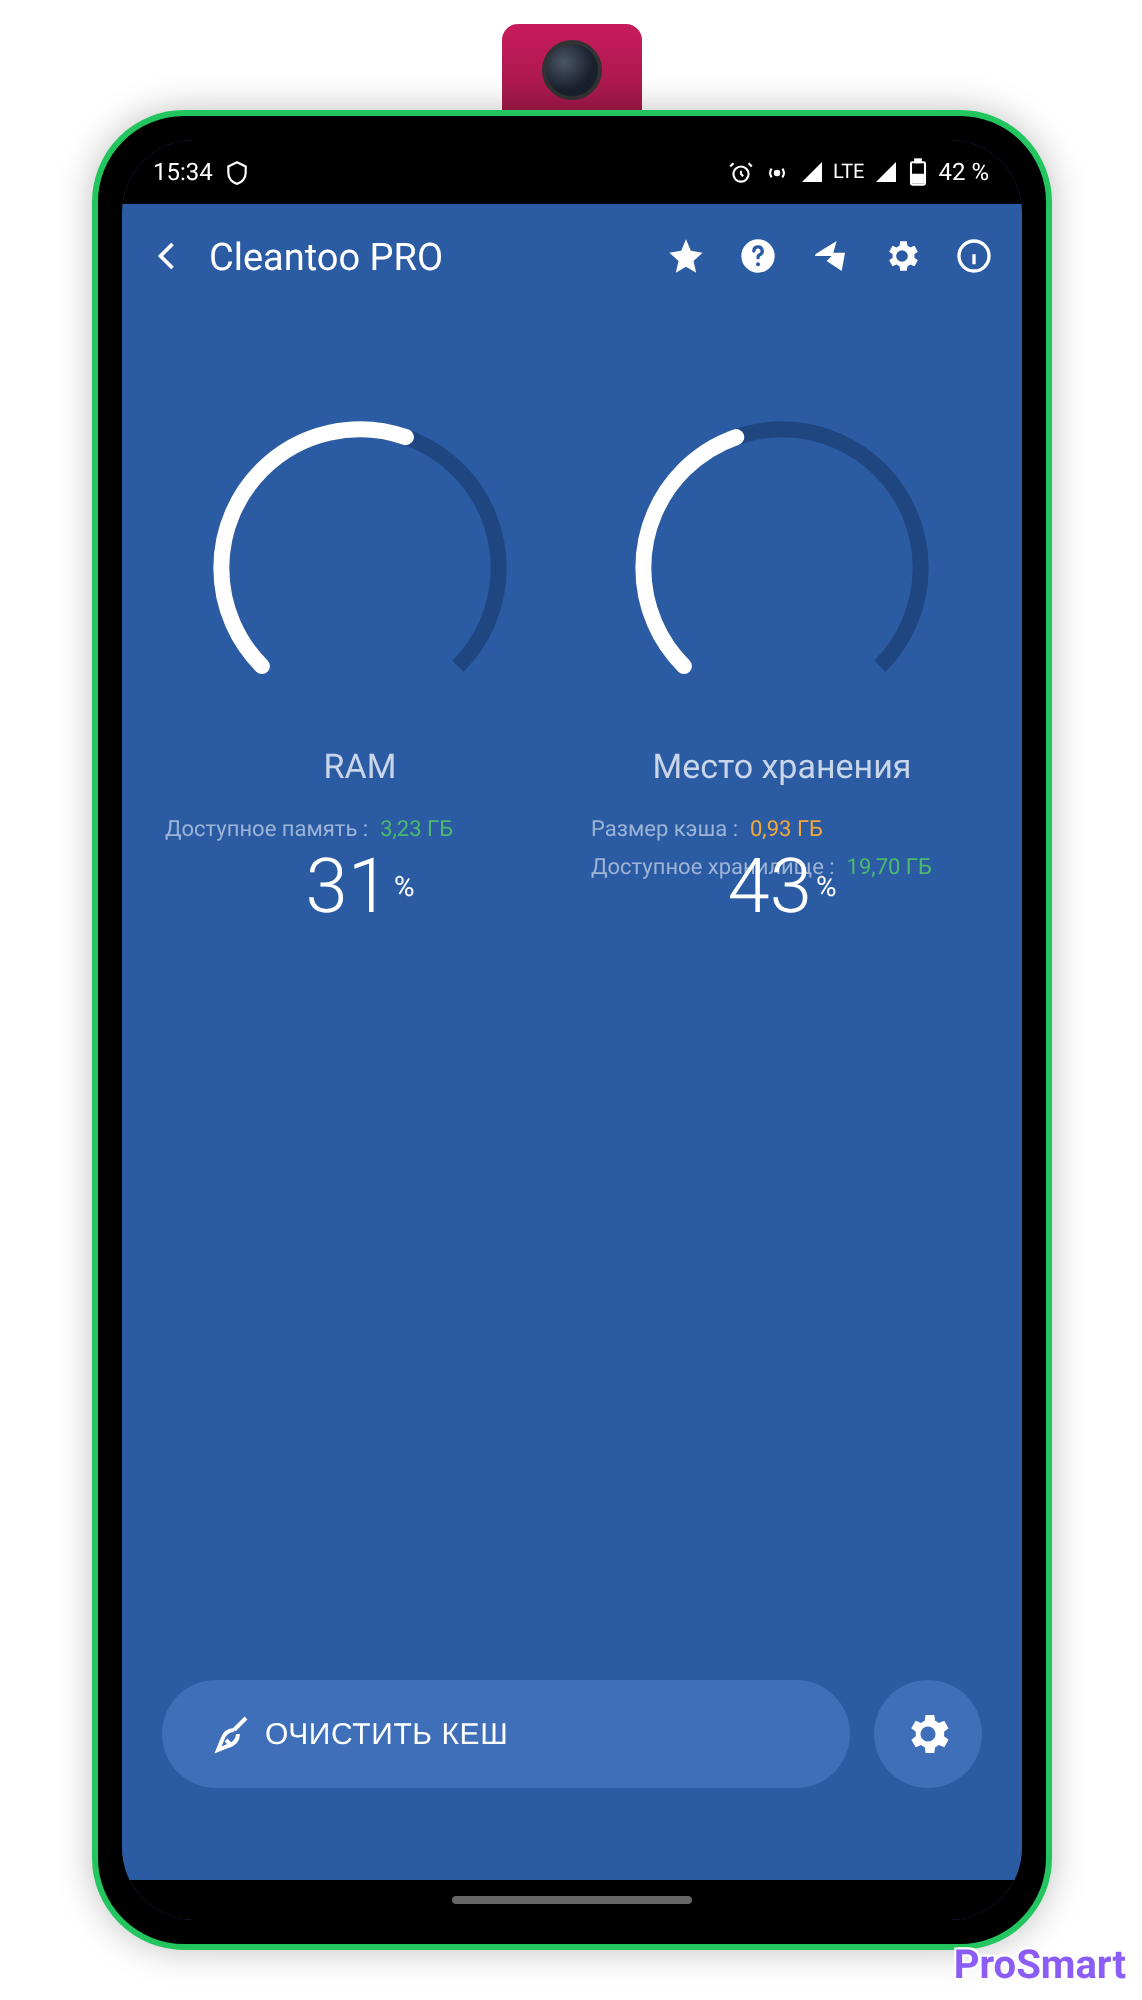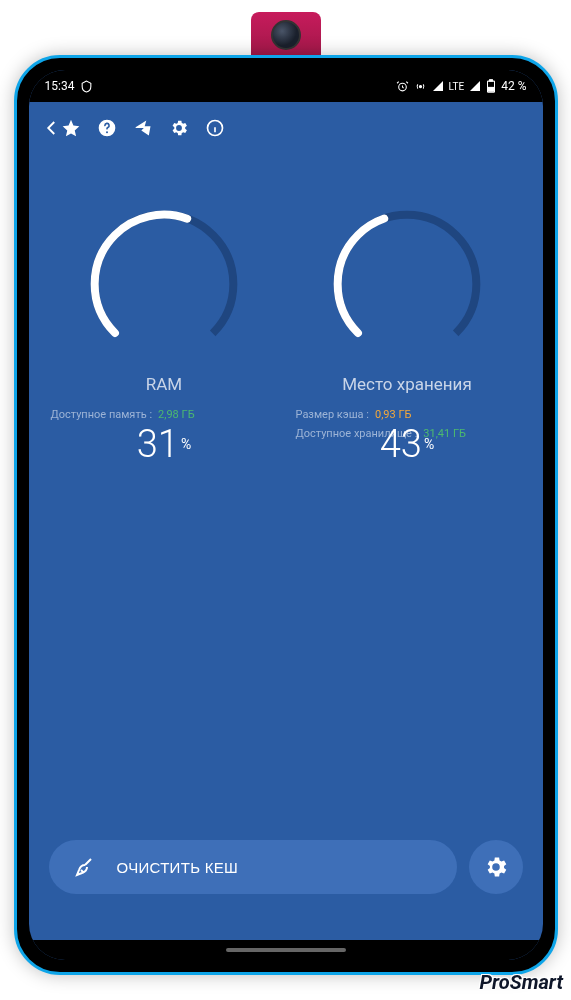--- a/index.html
+++ b/index.html
@@ -9,25 +9,25 @@
     background: #fff;
     font-family: -apple-system, Roboto, Arial, sans-serif;
     position: relative;
     overflow: hidden;
   }
   .phone-frame {
     position: absolute;
     left: 50%;
     top: 55px;
     transform: translateX(-50%);
-    width: 544px;
+    width: 480px;
     height: 920px;
     background: #000;
     border-radius: 46px;
-    border: 3px solid #0ea5e9;
+    border: 3px solid #22c55e;
     box-shadow: 0 0 18px rgba(0,0,0,.25);
   }
   .camera-popup {
     position: absolute;
     left: 50%;
     top: 12px;
     transform: translateX(-50%);
     width: 70px;
     height: 46px;
     background: linear-gradient(#c71b5c,#a01848);
@@ -103,36 +103,36 @@
   .stat-val-green{color:#4cb96f}
   .actions{
     margin-top:auto;
     padding:0 20px 46px;
     display:flex;flex-direction:column;gap:28px;
   }
   .action-row{display:flex;gap:12px;align-items:center}
   .action-btn{
     flex:1;height:54px;border-radius:27px;
     background:#3e6fb8;color:#fff;border:none;
-    display:flex;align-items:center;gap:20px;
+    display:flex;align-items:center;gap:4px;
     padding:0 24px;font-size:15px;font-weight:500;letter-spacing:.3px;
   }
   .gear-btn{
     width:54px;height:54px;border-radius:50%;background:#3e6fb8;
     border:none;display:flex;align-items:center;justify-content:center;
   }
   .nav-bar{
     height:20px;background:#000;border-radius:0 0 36px 36px;
     display:flex;align-items:center;justify-content:center;
   }
   .nav-pill{width:120px;height:4px;background:#666;border-radius:2px}
   .watermark{
     position:absolute;right:8px;bottom:6px;
-    font-weight:700;font-style:italic;font-size:20px;
-    color:#0f172a;text-shadow:1px 1px 0 #fff,-1px -1px 0 #fff,1px -1px 0 #fff,-1px 1px 0 #fff;
+    font-weight:700;font-size:20px;
+    color:#8b5cf6;text-shadow:1px 1px 0 #fff,-1px -1px 0 #fff,1px -1px 0 #fff,-1px 1px 0 #fff;
   }
   svg{display:block}
 </style>
 </head>
 <body>
 
 <div class="camera-popup">
   <div class="camera-lens"></div>
 </div>
 
@@ -182,20 +182,21 @@
         <span>42 %</span>
       </div>
     </div>
 
     <div class="app-bar">
       <span>
         <svg width="18" height="18" viewBox="0 0 24 24" fill="none" stroke="#fff" stroke-width="2.5">
             <path d="M15 4 7 12l8 8"></path>
           </svg>
       </span>
+      <div class="app-title">Cleantoo PRO</div>
       <div class="app-icons">
         <span>
           <svg width="20" height="20" viewBox="0 0 24 24" fill="#fff">
               <path d="m12 2 2.9 6.9L22 10l-5.5 5 1.6 7L12 18.5 5.9 22l1.6-7L2 10l7.1-1.1z"></path>
             </svg>
         </span>
         <span>
           <svg width="20" height="20" viewBox="0 0 24 24" fill="#fff">
               <circle cx="12" cy="12" r="10"></circle>
               <path d="M9.5 9a2.5 2.5 0 1 1 3.5 2.3c-.8.4-1 1-1 1.7" stroke="#2b5ca3" stroke-width="2" fill="none" stroke-linecap="round"></path>
@@ -247,31 +248,31 @@
           </div>
         </div>
         <div class="gauge-label">Место хранения</div>
       </div>
     </div>
 
     <div class="stats">
       <div class="stats-col">
         <div class="stat-row">
           <span>Доступное память :</span>
-          <span class="stat-val-green">2,98 ГБ</span>
+          <span class="stat-val-green">3,23 ГБ</span>
         </div>
       </div>
       <div class="stats-col">
         <div class="stat-row">
           <span>Размер кэша :</span>
           <span class="stat-val-orange">0,93 ГБ</span>
         </div>
         <div class="stat-row">
           <span>Доступное хранилище :</span>
-          <span class="stat-val-green">31,41 ГБ</span>
+          <span class="stat-val-green">19,70 ГБ</span>
         </div>
       </div>
     </div>
 
     <div class="actions">
       <div class="action-row">
         <button class="action-btn">
           <span>
             <svg width="24" height="24" viewBox="0 0 24 24" fill="none" stroke="#fff" stroke-width="2">
                 <path d="M18 4 12 10M12 10c-3 0-5 2-6 5l-2 5 5-2c3-1 5-3 5-6M8 15l3 3"></path>

